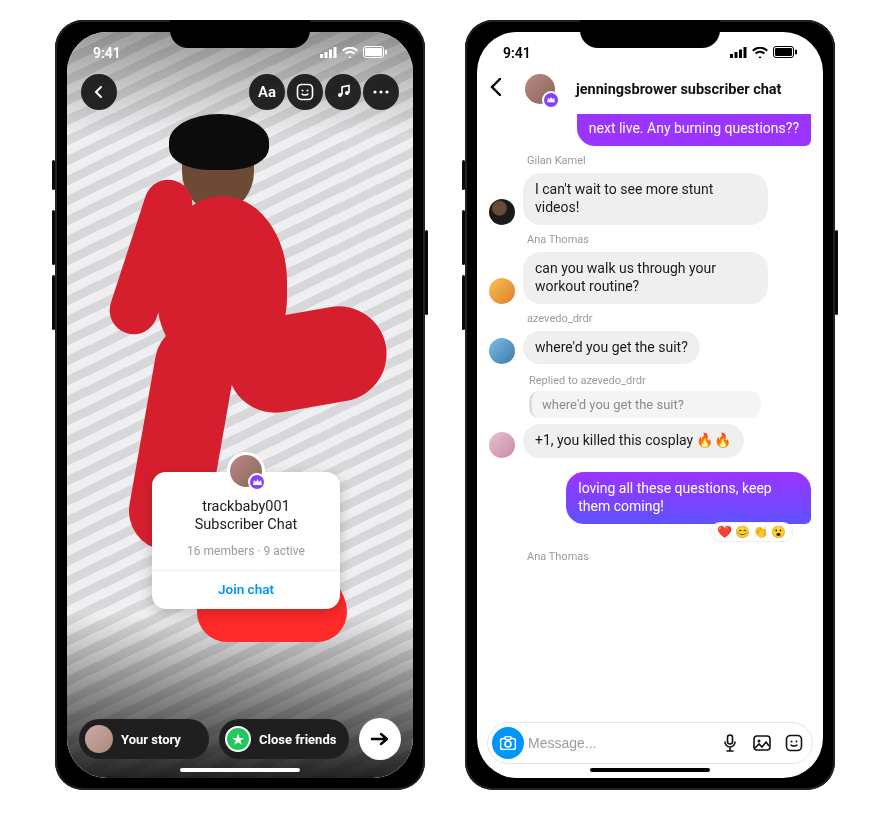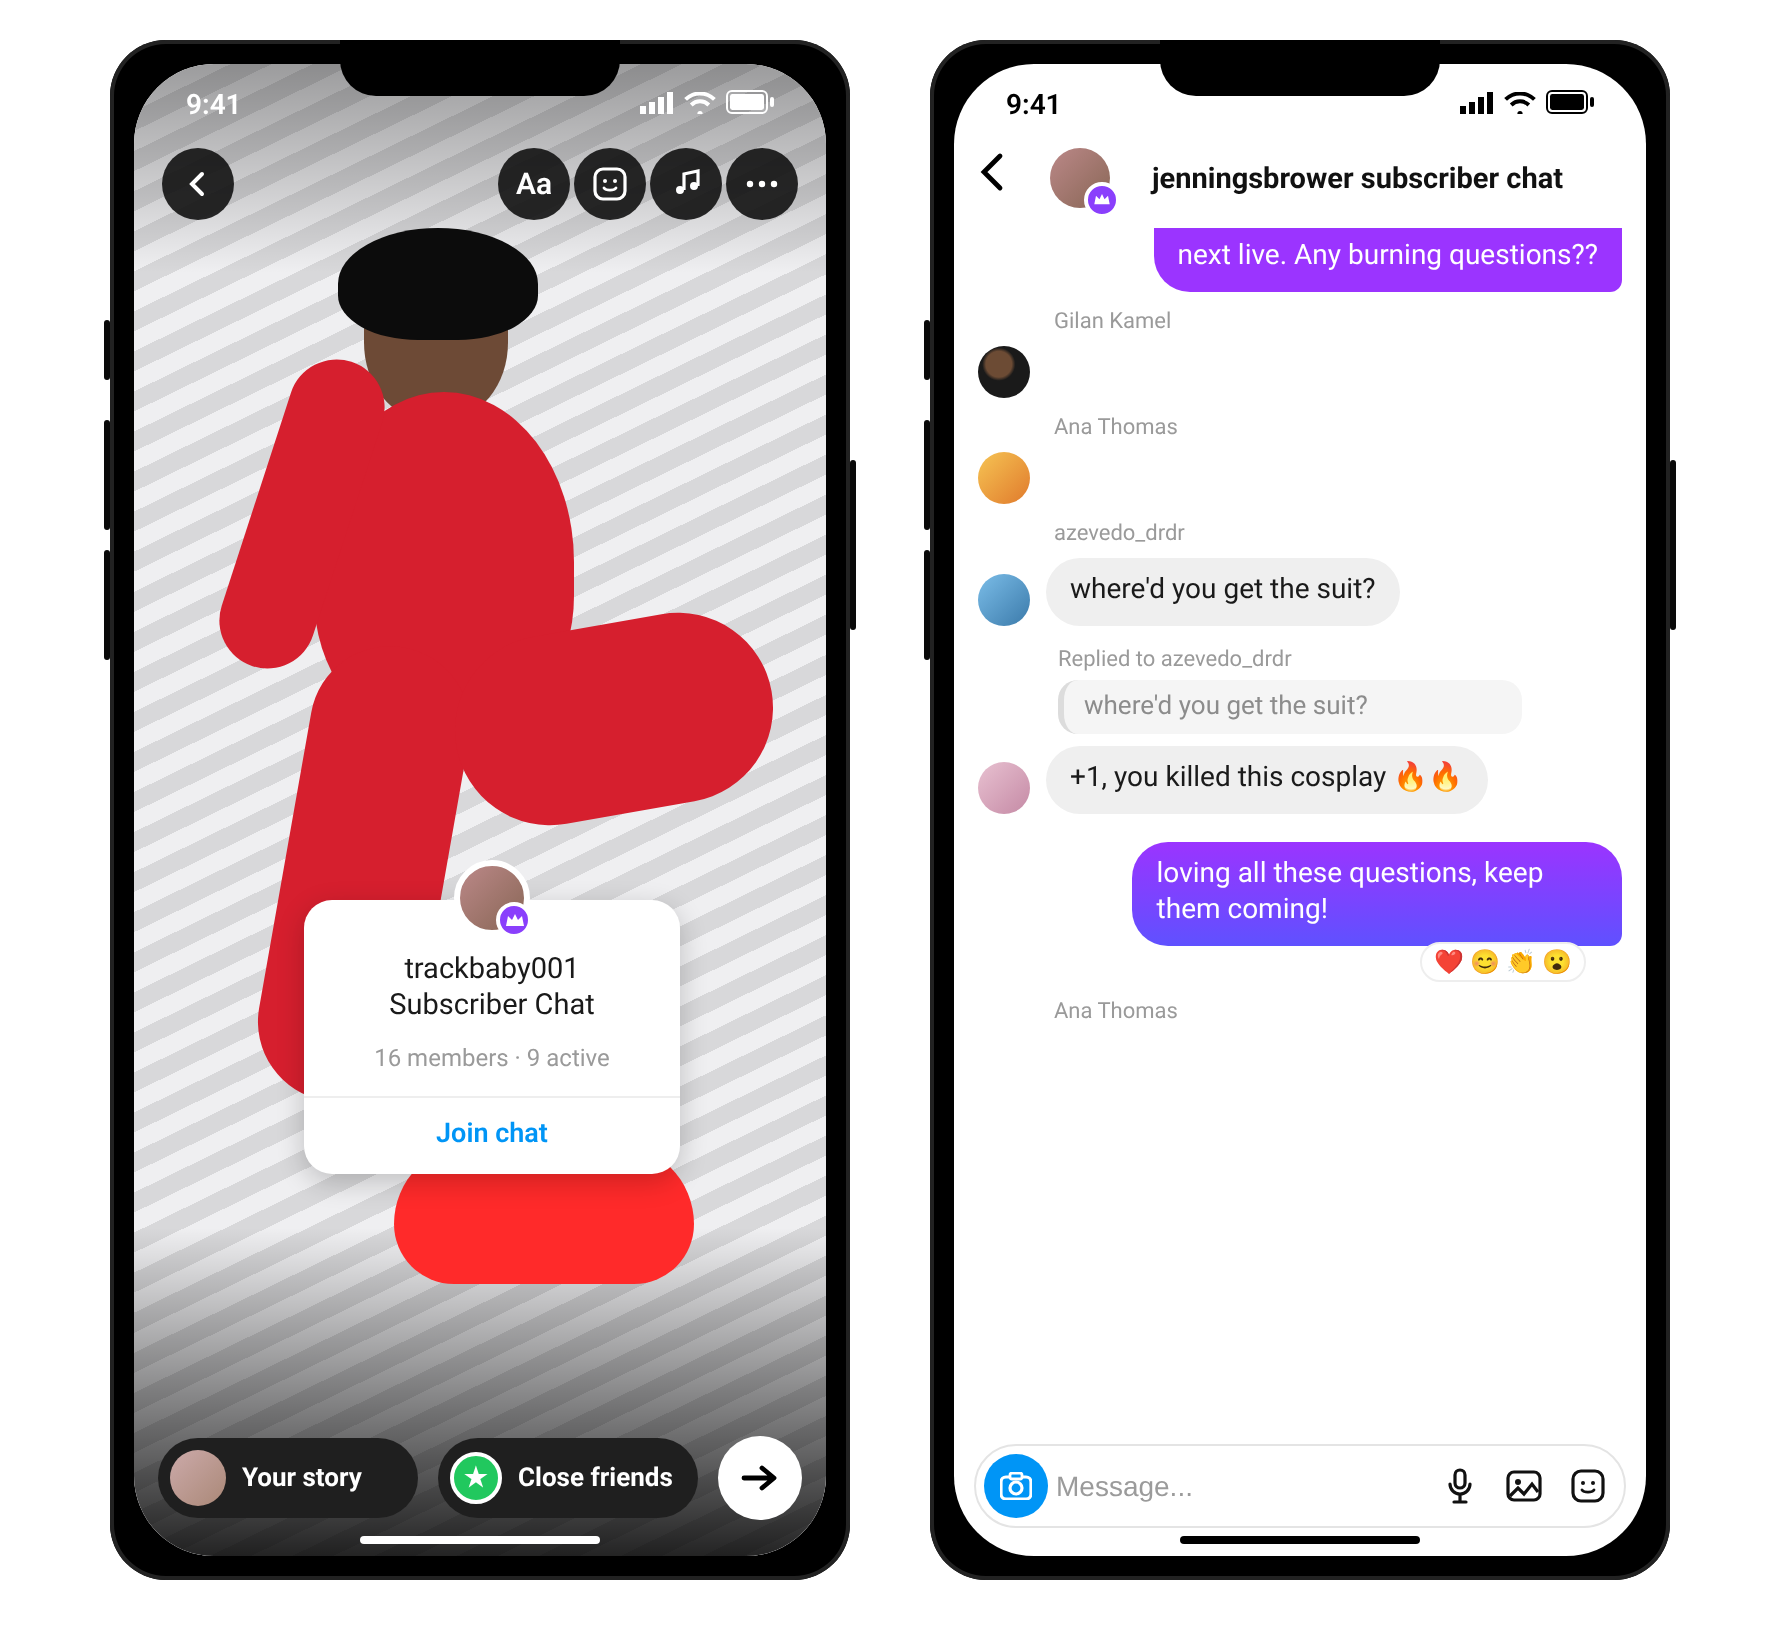--- a/index.html
+++ b/index.html
@@ -125,21 +125,21 @@
     color: #fff;
     display: flex;
     align-items: center;
     justify-content: center;
     font-size: 15px;
   }
   .top-tools { display: flex; gap: 2px; }
 
   .chat-card {
     position: absolute;
-    top: 418px;
+    top: 440px;
     left: 85px;
     width: 188px;
     background: #fff;
     border-radius: 14px;
     padding: 26px 12px 10px 12px;
     text-align: center;
     box-shadow: 0 4px 14px rgba(0,0,0,0.2);
     z-index: 30;
   }
   .card-avatar-wrap {
@@ -516,25 +516,27 @@
       </div>
 
       <div class="messages">
         <div class="msg-row out full-out">
           <div class="bubble out" style="background:#9b34ff;border-radius:0 0 6px 18px;">next live. Any burning questions??</div>
         </div>
 
         <div class="sender">Gilan Kamel</div>
         <div class="msg-row">
           <div class="avatar-sm av-a"></div>
+          <div class="bubble in">I can't wait to see more stunt videos!</div>
         </div>
 
         <div class="sender">Ana Thomas</div>
         <div class="msg-row">
           <div class="avatar-sm av-b"></div>
+          <div class="bubble in">can you walk us through your workout routine?</div>
         </div>
 
         <div class="sender">azevedo_drdr</div>
         <div class="msg-row">
           <div class="avatar-sm av-c"></div>
           <div class="bubble in">where'd you get the suit?</div>
         </div>
 
         <div class="reply-label">Replied to azevedo_drdr</div>
         <div class="quote">where'd you get the suit?</div>

